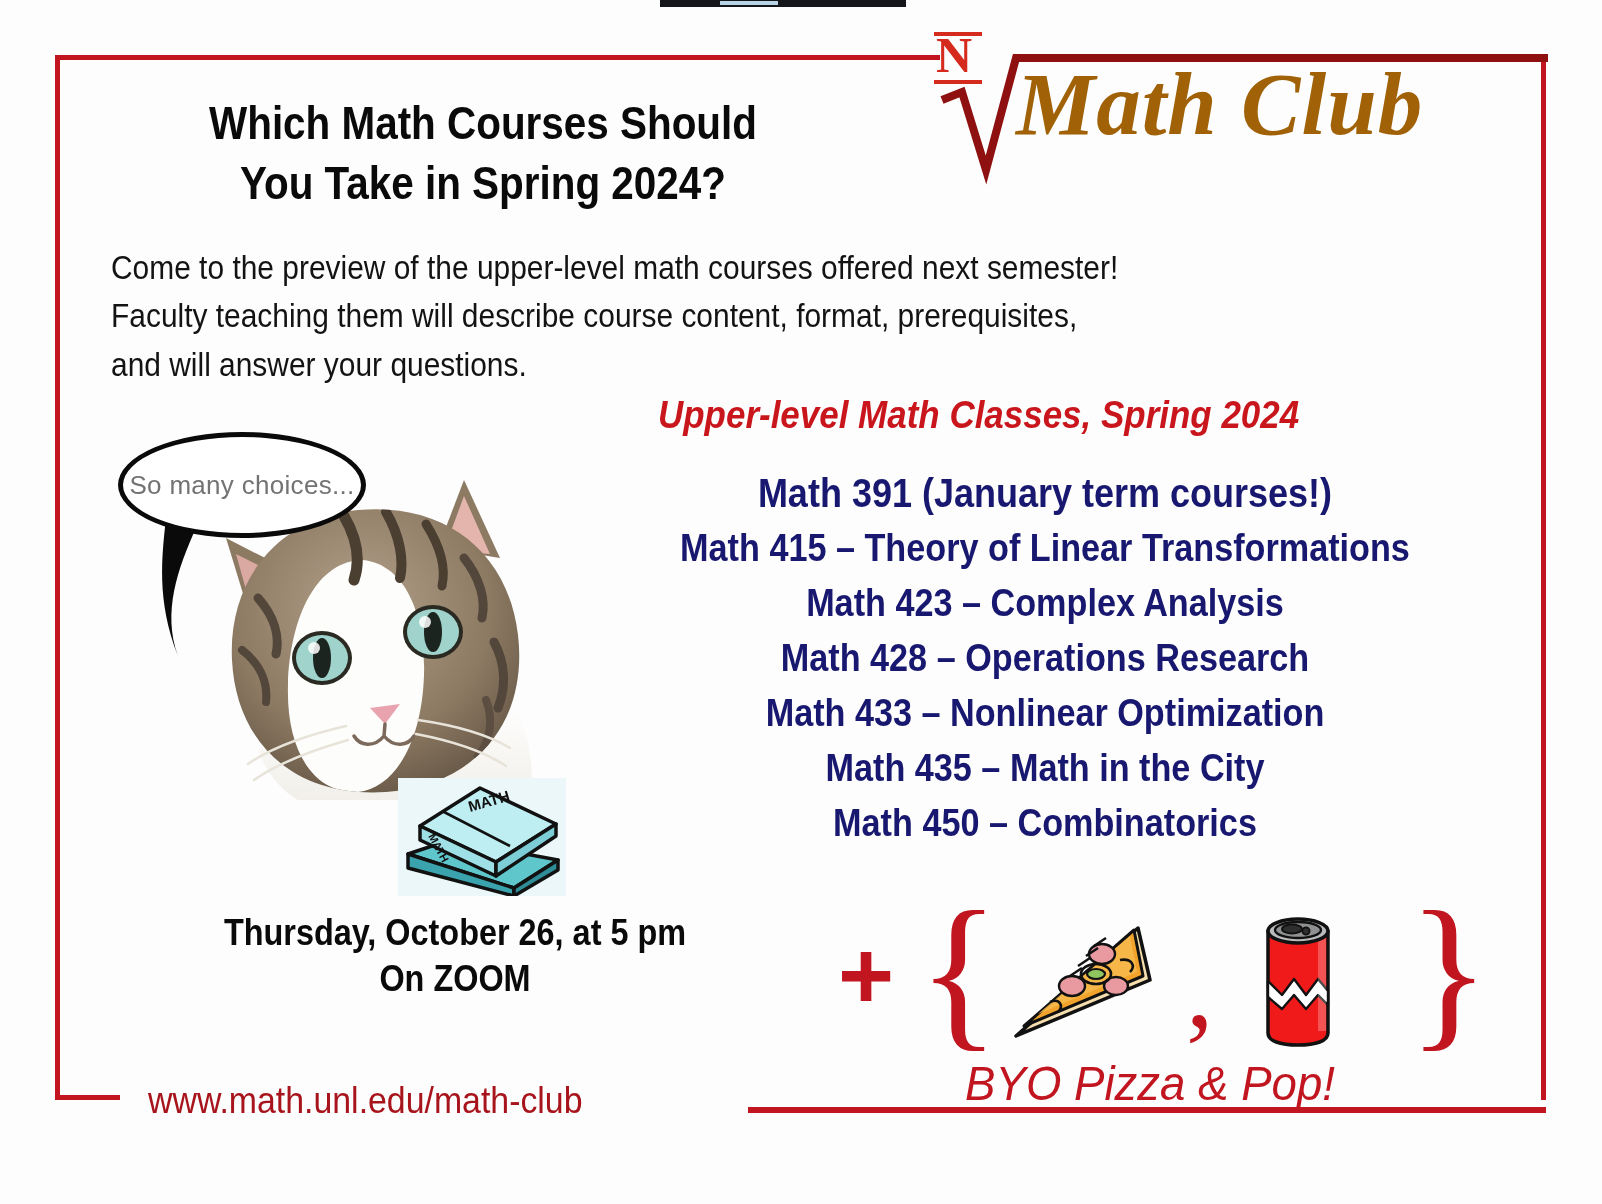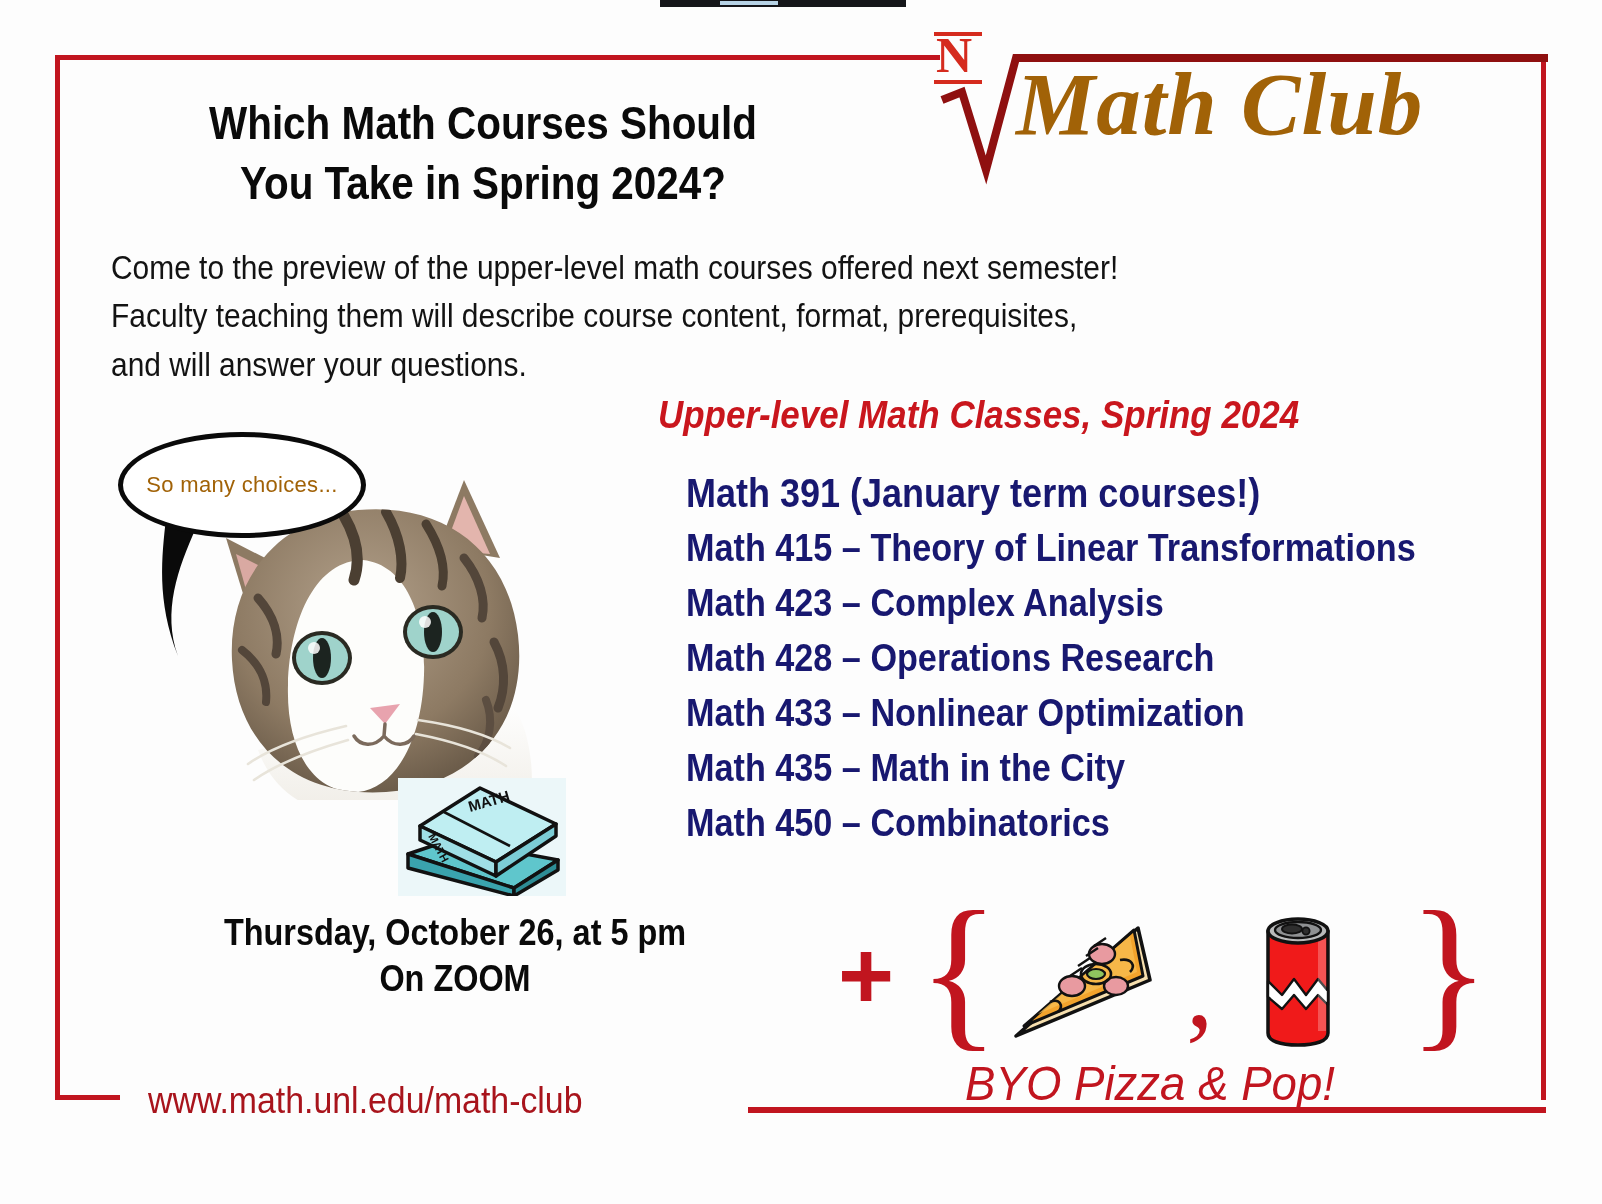--- a/index.html
+++ b/index.html
@@ -143,22 +143,22 @@
     height: 96px;
     border: 5px solid #0a0a0a;
     border-radius: 50% / 50%;
     background: #ffffff;
     z-index: 4;
     display: flex;
     align-items: center;
     justify-content: center;
   }
   .bubble-text {
-    font-size: 22px;
-    color: #a16207;
+    font-size: 26px;
+    color: #737373;
     letter-spacing: 0.3px;
     text-align: center;
   }
   .bubble-tail {
     position: absolute;
     left: 40px;
     top: 96px;
     z-index: 3;
   }
 
@@ -180,23 +180,24 @@
     font-size: 38px;
     font-weight: bold;
     font-style: italic;
     color: #c9161d;
     transform: scaleX(0.92);
     transform-origin: left top;
     white-space: nowrap;
   }
   .course-list {
     position: absolute;
-    left: 686px;
+    left: 658px;
     top: 466px;
     width: 860px;
+    text-align: center;
   }
   .course {
     font-weight: bold;
     color: #181870;
     white-space: nowrap;
     transform: scaleX(0.9);
     transform-origin: left top;
   }
   .course-0 { font-size: 40px; line-height: 55px; }
   .course-n { font-size: 38px; line-height: 55px; }

